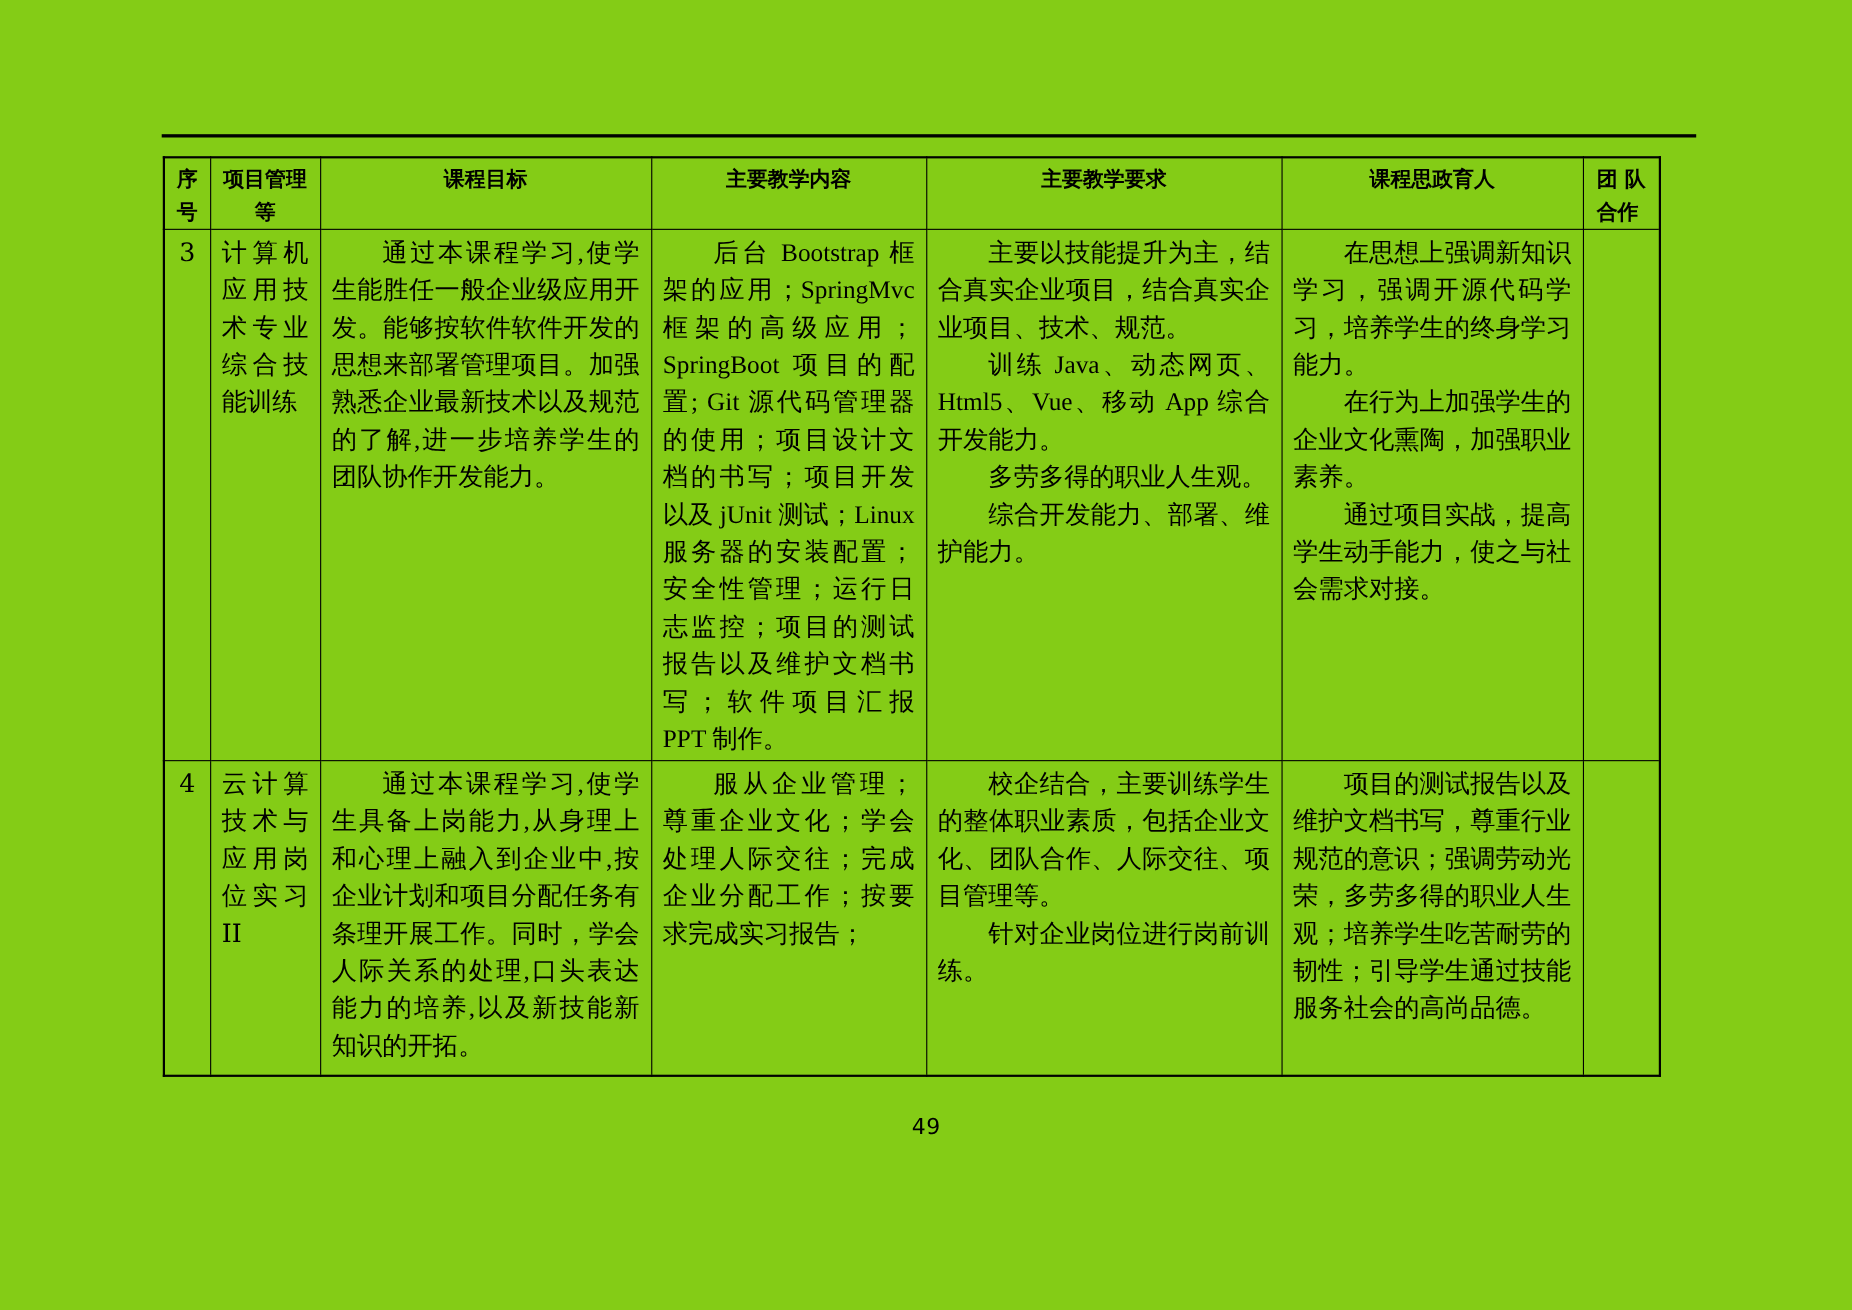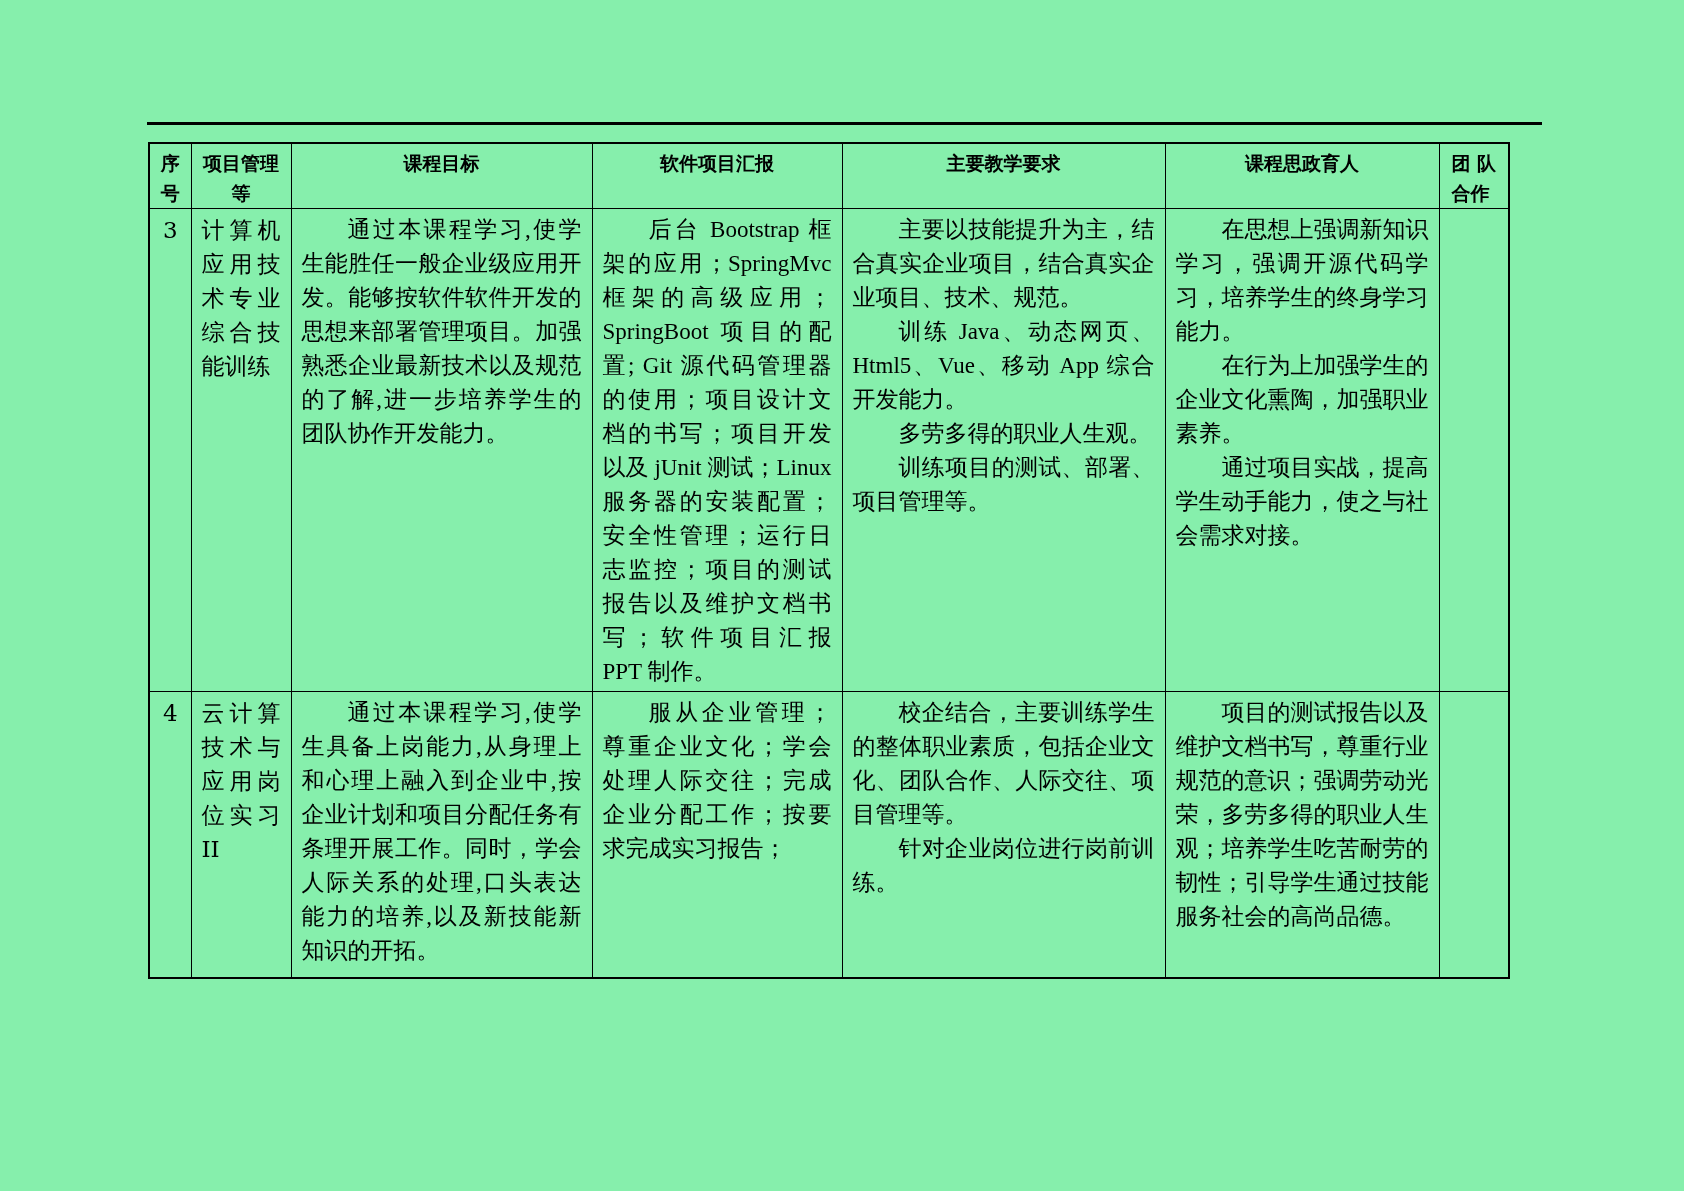--- a/index.html
+++ b/index.html
@@ -4,21 +4,21 @@
 <style>
   * { box-sizing: border-box; margin: 0; padding: 0; }
   html, body { background: #ffffff; }
   body {
     width: 1684px; height: 1191px;
     position: relative;
     overflow: hidden;
     font-family: "DejaVu Serif", "Liberation Serif", serif;
     color: #000;
   }
-  .page { position: absolute; inset: 0; background: #86efac; }
+  .page { position: absolute; inset: 0; background: #84cc16; }
 
   .header-rule {
     position: absolute;
     left: 147px; top: 122px;
     width: 1395px; height: 3px;
     background: #000;
   }
 
   table.doc-table {
     position: absolute;
@@ -89,41 +89,41 @@
       <col style="width:250px">
       <col style="width:323px">
       <col style="width:274px">
       <col style="width:70px">
     </colgroup>
     <thead>
       <tr>
         <th class="th-index">序号</th>
         <th>项目管理等</th>
         <th>课程目标</th>
-        <th>软件项目汇报</th>
+        <th>主要教学内容</th>
         <th>主要教学要求</th>
         <th>课程思政育人</th>
         <th class="th-fusion">团队合作</th>
       </tr>
     </thead>
     <tbody>
       <tr class="row-course-3">
         <td class="cell-index">3</td>
         <td class="cell-name">计算机应用技术专业综合技能训练</td>
         <td class="cell-objectives">
           <p class="para">通过本课程学习,使学生能胜任一般企业级应用开发。能够按软件软件开发的思想来部署管理项目。加强熟悉企业最新技术以及规范的了解,进一步培养学生的团队协作开发能力。</p>
         </td>
         <td class="cell-content">
           <p class="para">后台 Bootstrap 框架的应用；SpringMvc 框架的高级应用；SpringBoot 项目的配置; Git 源代码管理器的使用；项目设计文档的书写；项目开发以及 jUnit 测试；Linux 服务器的安装配置；安全性管理；运行日志监控；项目的测试报告以及维护文档书写；软件项目汇报 PPT 制作。</p>
         </td>
         <td class="cell-requirements">
           <p class="para">主要以技能提升为主，结合真实企业项目，结合真实企业项目、技术、规范。</p>
           <p class="para">训练 Java、动态网页、Html5、Vue、移动 App 综合开发能力。</p>
           <p class="para">多劳多得的职业人生观。</p>
-          <p class="para">训练项目的测试、部署、项目管理等。</p>
+          <p class="para">综合开发能力、部署、维护能力。</p>
         </td>
         <td class="cell-ideology">
           <p class="para">在思想上强调新知识学习，强调开源代码学习，培养学生的终身学习能力。</p>
           <p class="para">在行为上加强学生的企业文化熏陶，加强职业素养。</p>
           <p class="para">通过项目实战，提高学生动手能力，使之与社会需求对接。</p>
         </td>
         <td class="cell-fusion"></td>
       </tr>
       <tr class="row-course-4">
         <td class="cell-index">4</td>
@@ -139,14 +139,15 @@
           <p class="para">针对企业岗位进行岗前训练。</p>
         </td>
         <td class="cell-ideology">
           <p class="para">项目的测试报告以及维护文档书写，尊重行业规范的意识；强调劳动光荣，多劳多得的职业人生观；培养学生吃苦耐劳的韧性；引导学生通过技能服务社会的高尚品德。</p>
         </td>
         <td class="cell-fusion"></td>
       </tr>
     </tbody>
   </table>
 
+  <div class="page-number">49</div>
 
 </div>
 
 </body></html>

